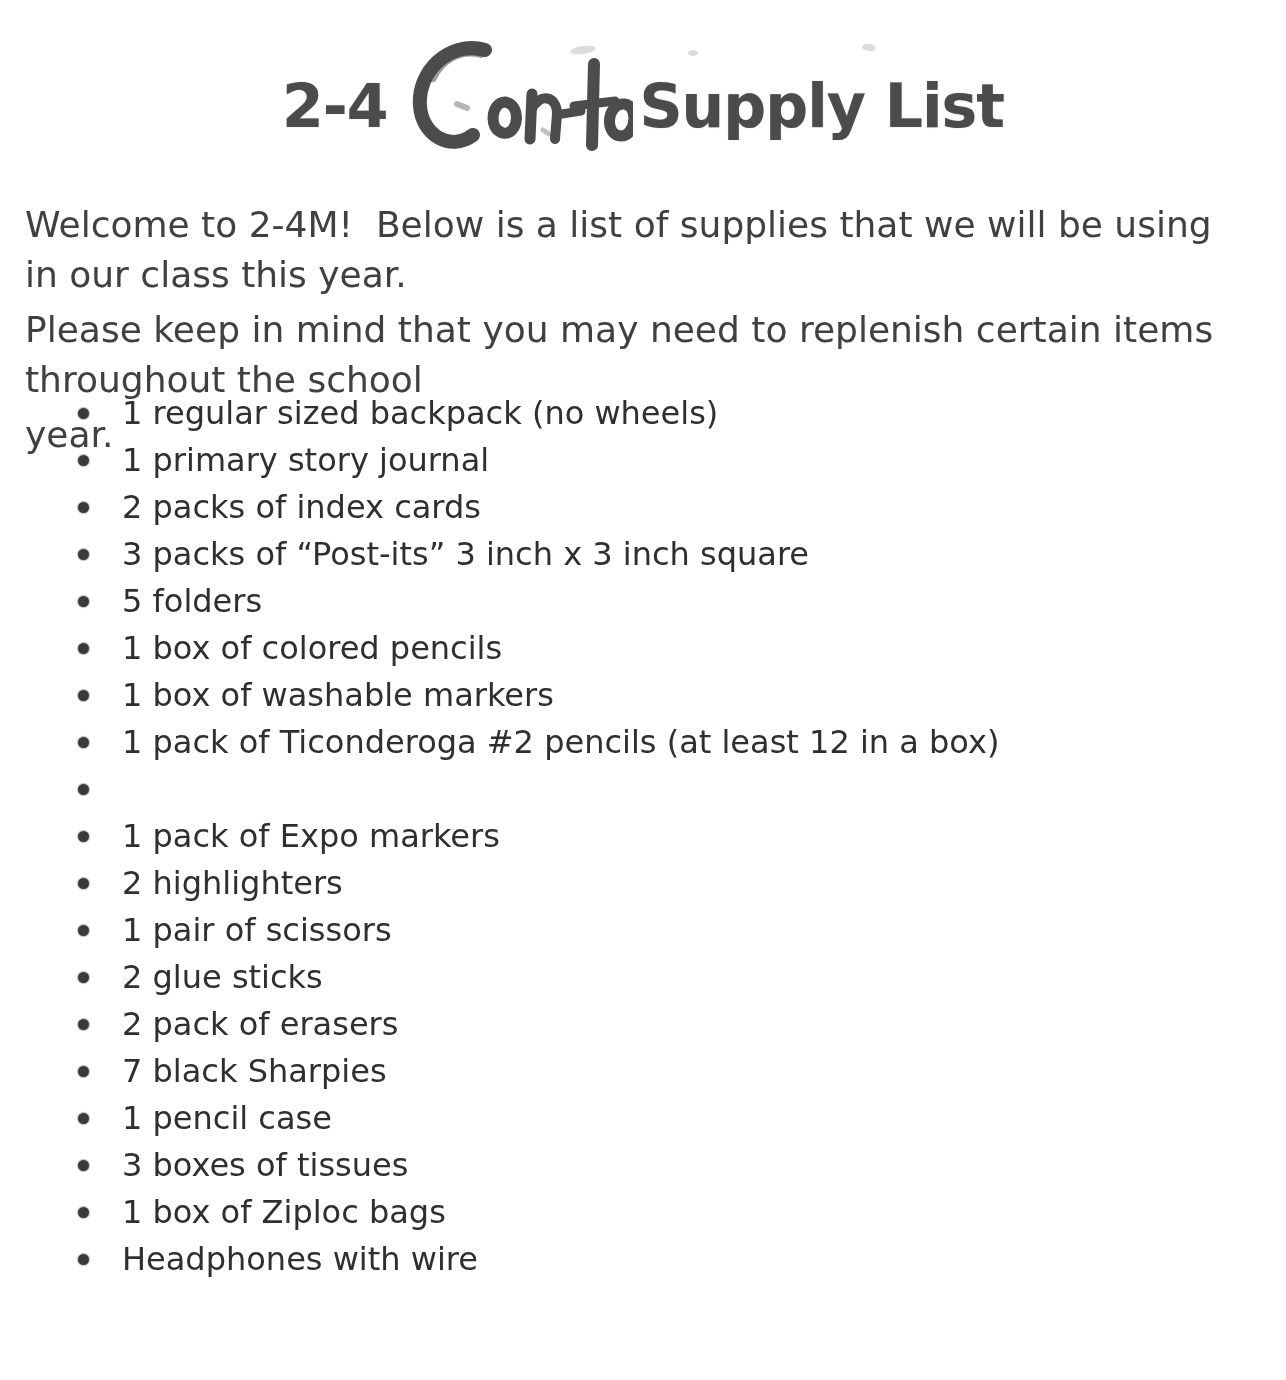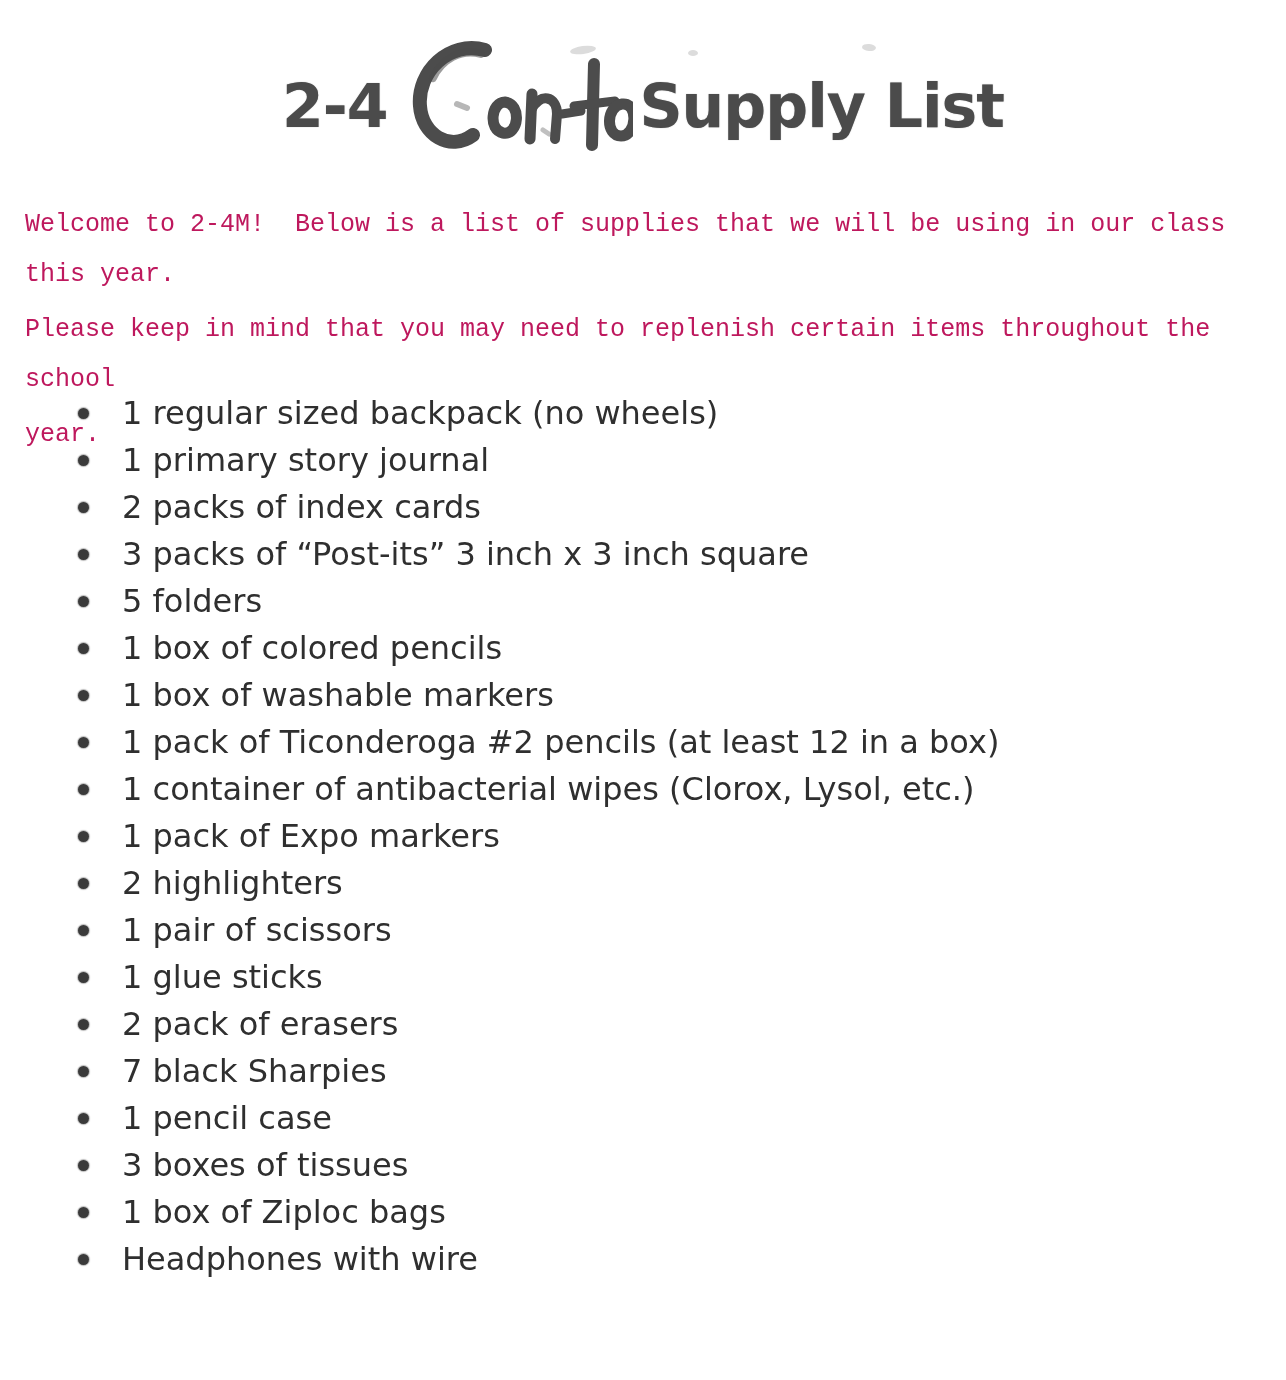--- a/index.html
+++ b/index.html
@@ -53,23 +53,22 @@
   .smudge.s1 { left: 570px; top: 46px; width: 26px; height: 8px; transform: rotate(-8deg); }
   .smudge.s2 { left: 688px; top: 50px; width: 10px; height: 6px; }
   .smudge.s3 { left: 862px; top: 44px; width: 14px; height: 7px; transform: rotate(5deg); }
 
   
   .intro {
     position: absolute;
     top: 200px;
     left: 25px;
     width: 1225px;
-    font-size: 25px;
-    color: #be185d;
-    font-family: Liberation Mono, monospace;
+    font-size: 36px;
+    color: #404040;
   }
   .intro-line {
     white-space: pre-wrap;
     line-height: 50px;
   }
   .intro-line.gap {
     margin-top: 5px;
   }
 
   
@@ -179,37 +178,36 @@
       <li class="supply-item">
       <span class="bullet-dot"></span>
       <span class="item-text">1 box of washable markers</span>
     </li>
       <li class="supply-item">
       <span class="bullet-dot"></span>
       <span class="item-text">1 pack of Ticonderoga #2 pencils (at least 12 in a box)</span>
     </li>
       <li class="supply-item">
       <span class="bullet-dot"></span>
-      <span class="item-text">1 container of antibacterial wipes (Clorox, Lysol, etc.)</span>
     </li>
       <li class="supply-item">
       <span class="bullet-dot"></span>
       <span class="item-text">1 pack of Expo markers</span>
     </li>
       <li class="supply-item">
       <span class="bullet-dot"></span>
       <span class="item-text">2 highlighters</span>
     </li>
       <li class="supply-item">
       <span class="bullet-dot"></span>
       <span class="item-text">1 pair of scissors</span>
     </li>
       <li class="supply-item">
       <span class="bullet-dot"></span>
-      <span class="item-text">1 glue sticks</span>
+      <span class="item-text">2 glue sticks</span>
     </li>
       <li class="supply-item">
       <span class="bullet-dot"></span>
       <span class="item-text">2 pack of erasers</span>
     </li>
       <li class="supply-item">
       <span class="bullet-dot"></span>
       <span class="item-text">7 black Sharpies</span>
     </li>
       <li class="supply-item">

